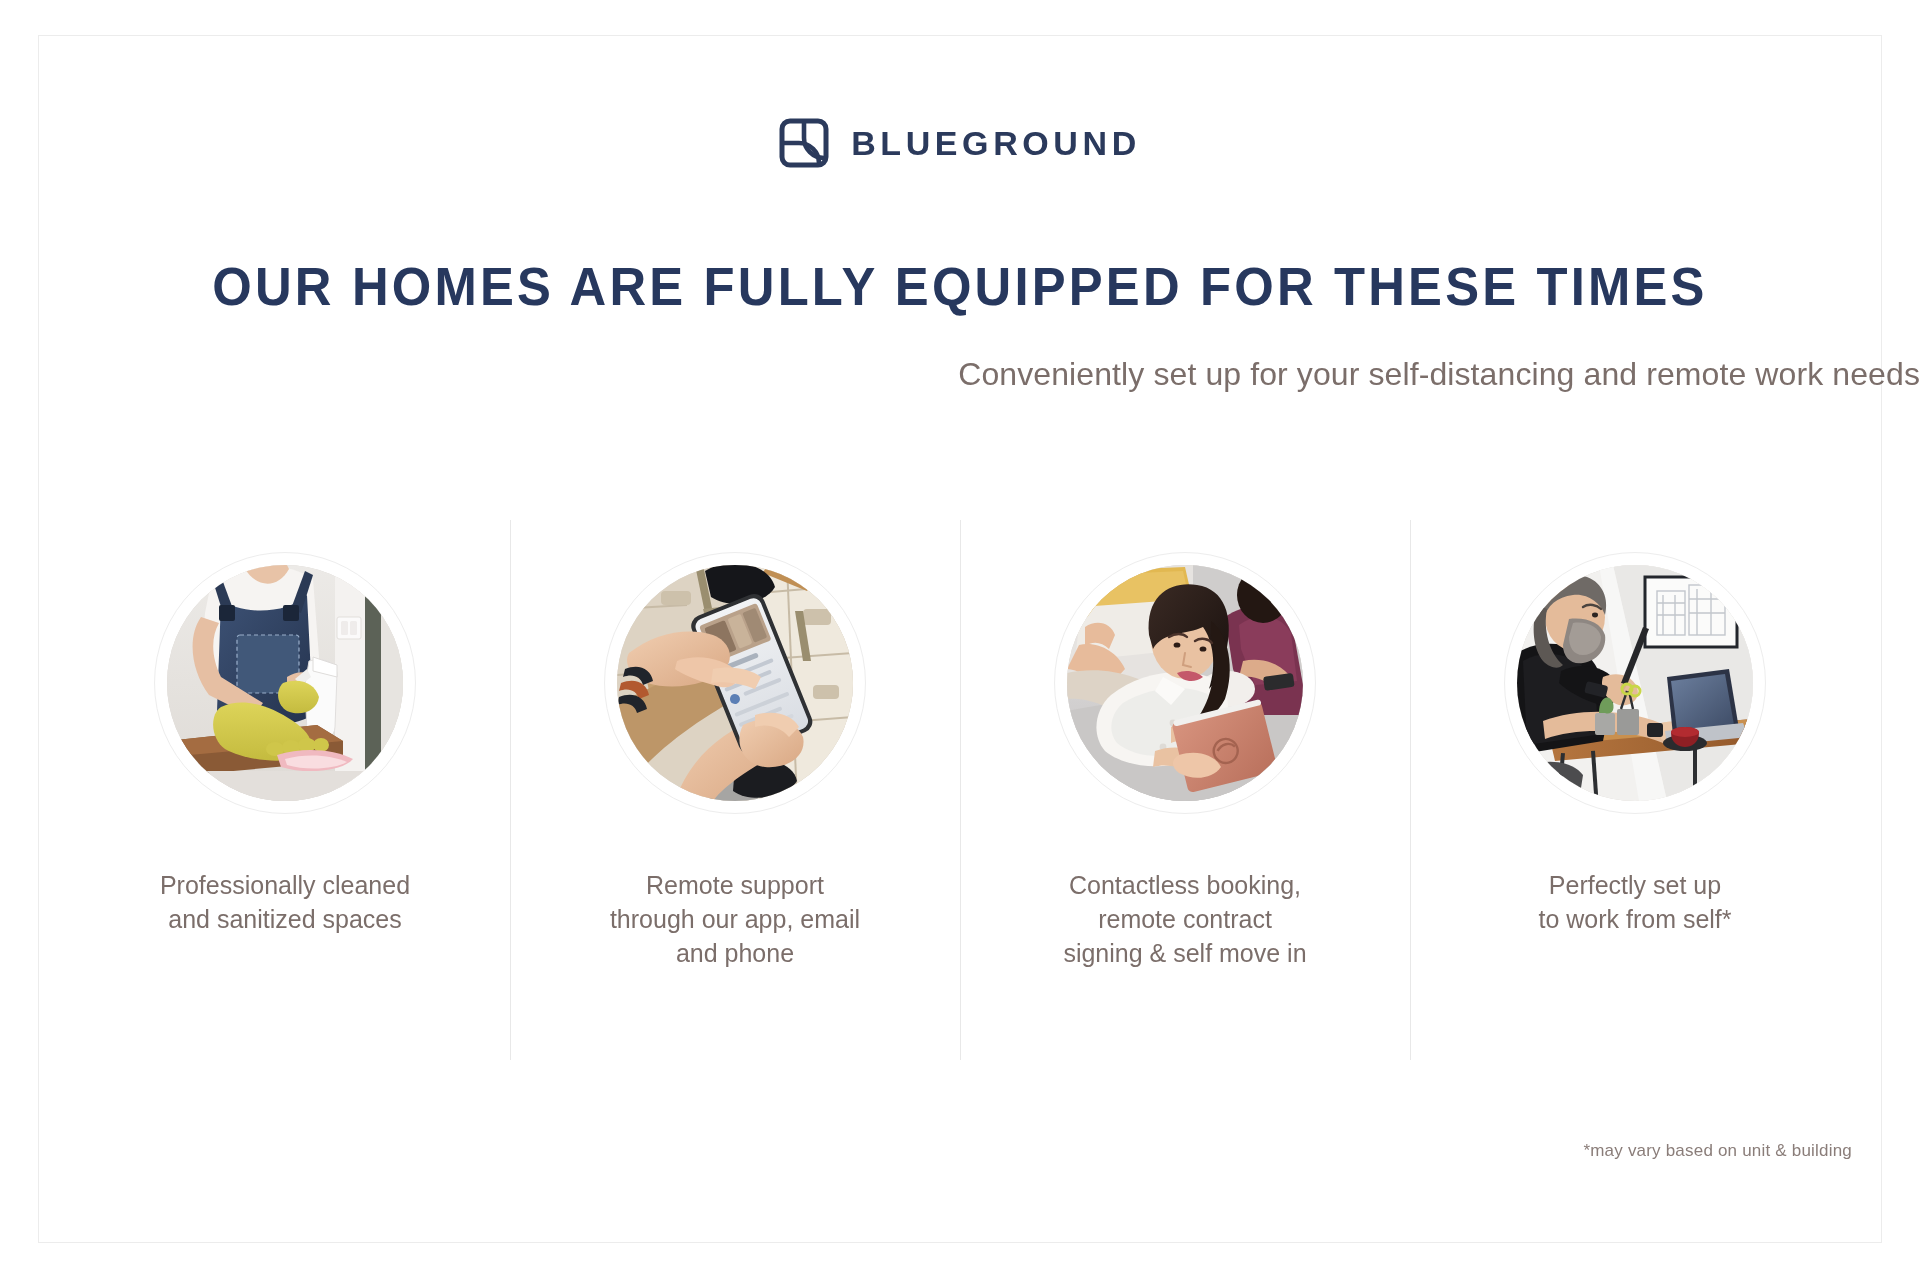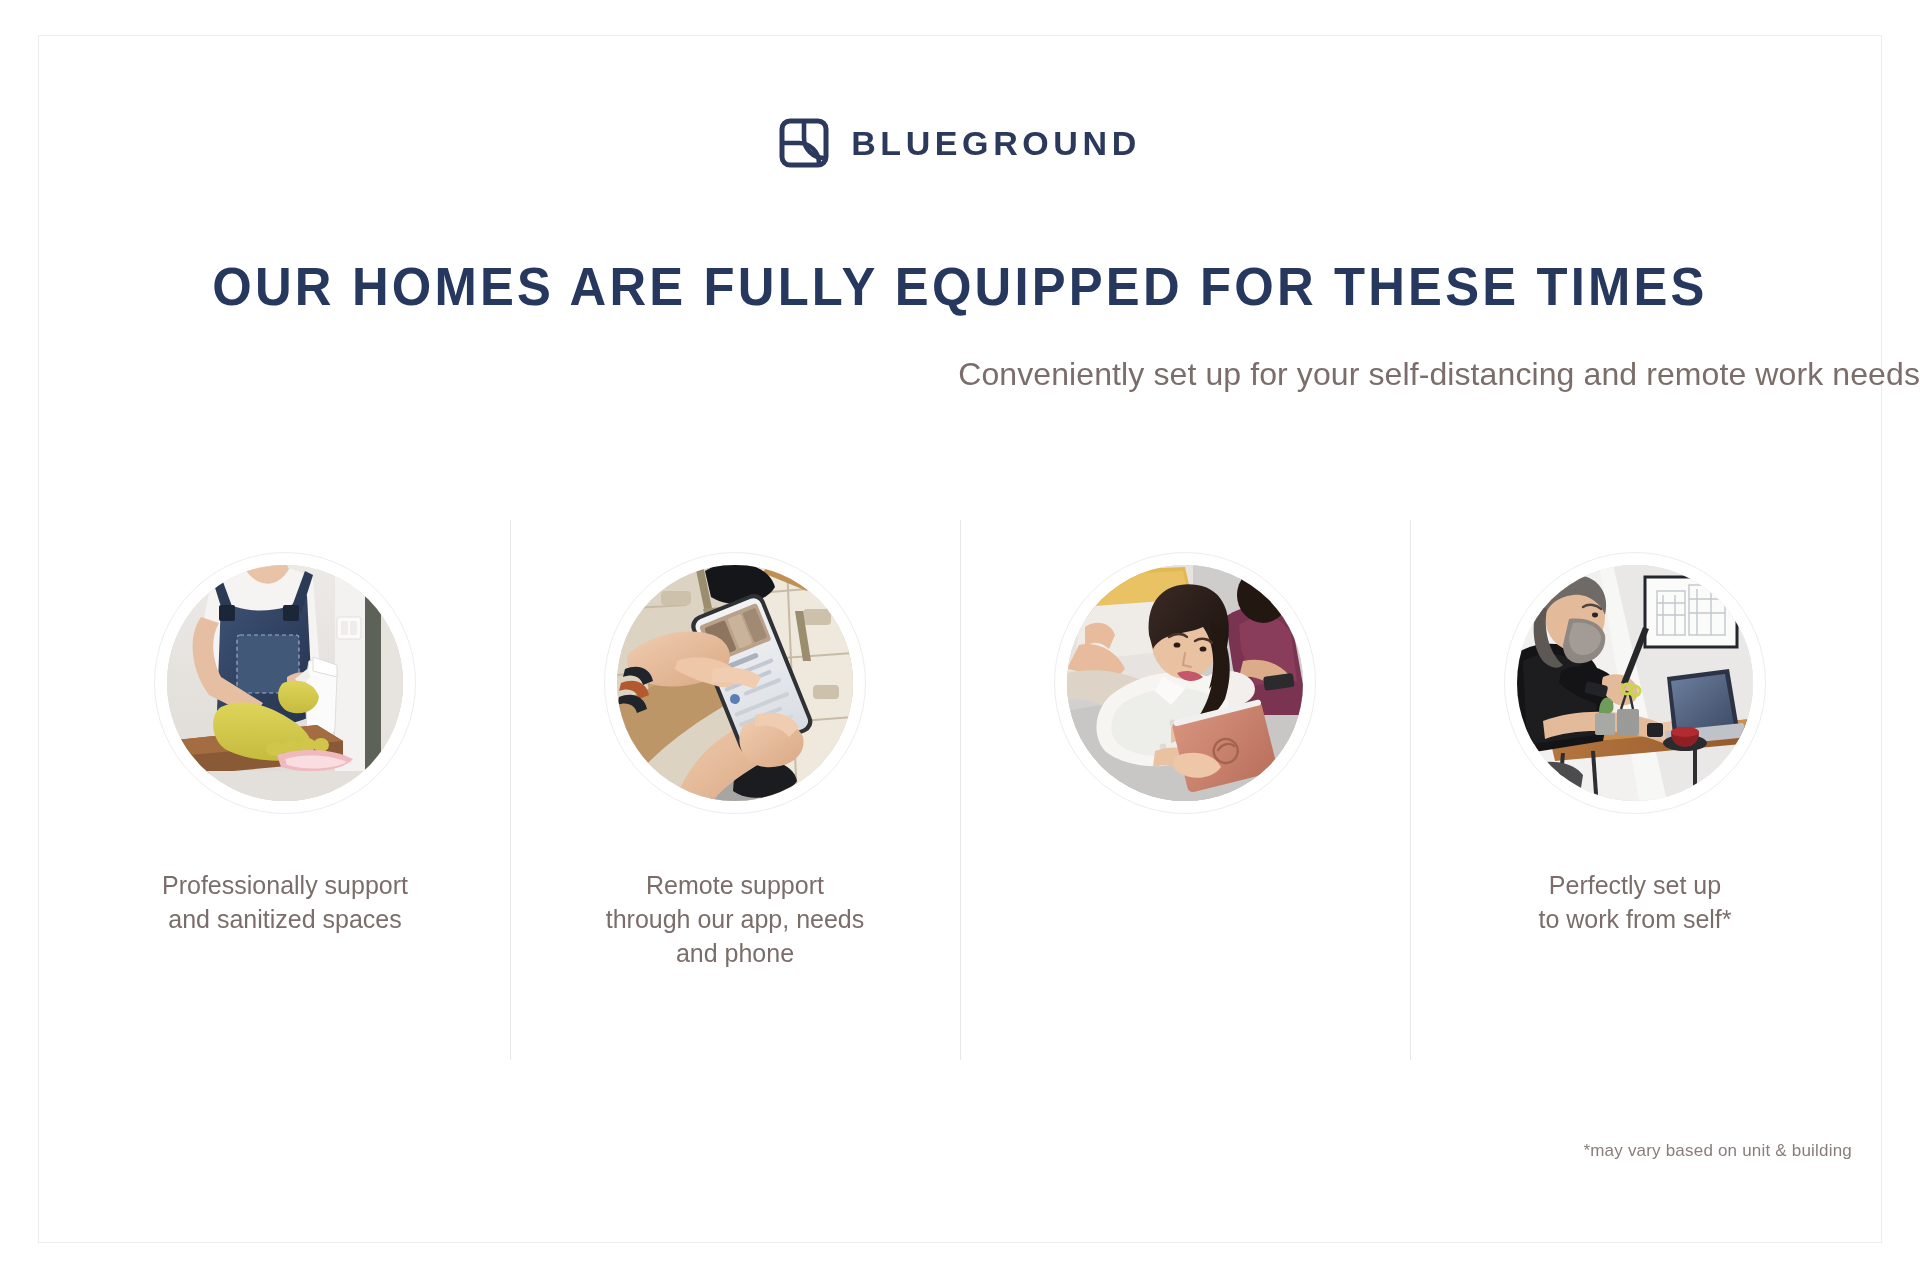--- a/index.html
+++ b/index.html
@@ -253,21 +253,21 @@
               <ellipse cx="154" cy="180" rx="8" ry="7"></ellipse>
             </g>
 
             <path d="M110 190 C136 182 166 184 186 194 C176 206 140 210 114 202 Z" fill="#f0b9c0"></path>
             <path d="M118 194 C140 188 164 190 180 197 C168 204 140 206 120 200 Z" fill="#f9dde0"></path>
 
             <rect x="0" y="206" width="236" height="30" fill="#e3dfdb"></rect>
           </svg>
         </div>
       </div>
-      <div class="caption">Professionally support
+      <div class="caption">Professionally cleaned
 and sanitized spaces</div>
     </div>
 
     <div class="feature">
       <div class="photo-wrap">
         <div class="photo-ring"></div>
         <div class="photo">
           <svg viewBox="0 0 236 236" xmlns="http://www.w3.org/2000/svg">
             <defs>
               <linearGradient id="skin2" x1="0" y1="0" x2="1" y2="1">
@@ -341,21 +341,21 @@
             <path d="M8 104 C22 98 34 104 36 116 L26 120 C24 112 16 108 6 112 Z" fill="#20242b"></path>
             <path d="M4 118 C18 112 30 118 32 130 L22 134 C20 126 12 122 2 126 Z" fill="#b2592f"></path>
             <path d="M2 132 C16 126 28 132 30 144 L20 148 C18 140 10 136 0 140 Z" fill="#20242b"></path>
 
             <path d="M126 160 C152 148 178 154 186 172 C190 190 172 204 148 202 C128 200 116 180 126 160 Z" fill="url(#skin2)"></path>
             <path d="M138 150 C158 144 176 150 182 162 L172 172 C164 162 150 158 138 162 Z" fill="#f0cdb0"></path>
           </svg>
         </div>
       </div>
       <div class="caption">Remote support
-through our app, needs
+through our app, email
 and phone</div>
     </div>
 
     <div class="feature">
       <div class="photo-wrap">
         <div class="photo-ring"></div>
         <div class="photo">
           <svg viewBox="0 0 236 236" xmlns="http://www.w3.org/2000/svg">
             <defs>
               <linearGradient id="bed3" x1="0" y1="0" x2="0" y2="1">
@@ -422,20 +422,23 @@
               <rect x="112" y="148" width="92" height="72" rx="5" fill="url(#tab3)"></rect>
               <rect x="114" y="146" width="90" height="6" rx="3" fill="#f1f0ee"></rect>
               <circle cx="158" cy="188" r="12" fill="none" stroke="#a46350" stroke-width="2.4"></circle>
               <path d="M150 186 C156 180 164 180 168 186" stroke="#a46350" stroke-width="2.4" fill="none"></path>
             </g>
 
             <path d="M112 190 C130 184 148 190 154 202 C146 214 126 216 112 208 C104 202 104 194 112 190 Z" fill="#eec6a8"></path>
           </svg>
         </div>
       </div>
+      <div class="caption">Contactless booking,
+remote contract
+signing &amp; self move in</div>
     </div>
 
     <div class="feature">
       <div class="photo-wrap">
         <div class="photo-ring"></div>
         <div class="photo">
           <svg viewBox="0 0 236 236" xmlns="http://www.w3.org/2000/svg">
             <defs>
               <linearGradient id="lap4" x1="0" y1="0" x2="1" y2="1">
                 <stop offset="0" stop-color="#6c7f9e"></stop>

